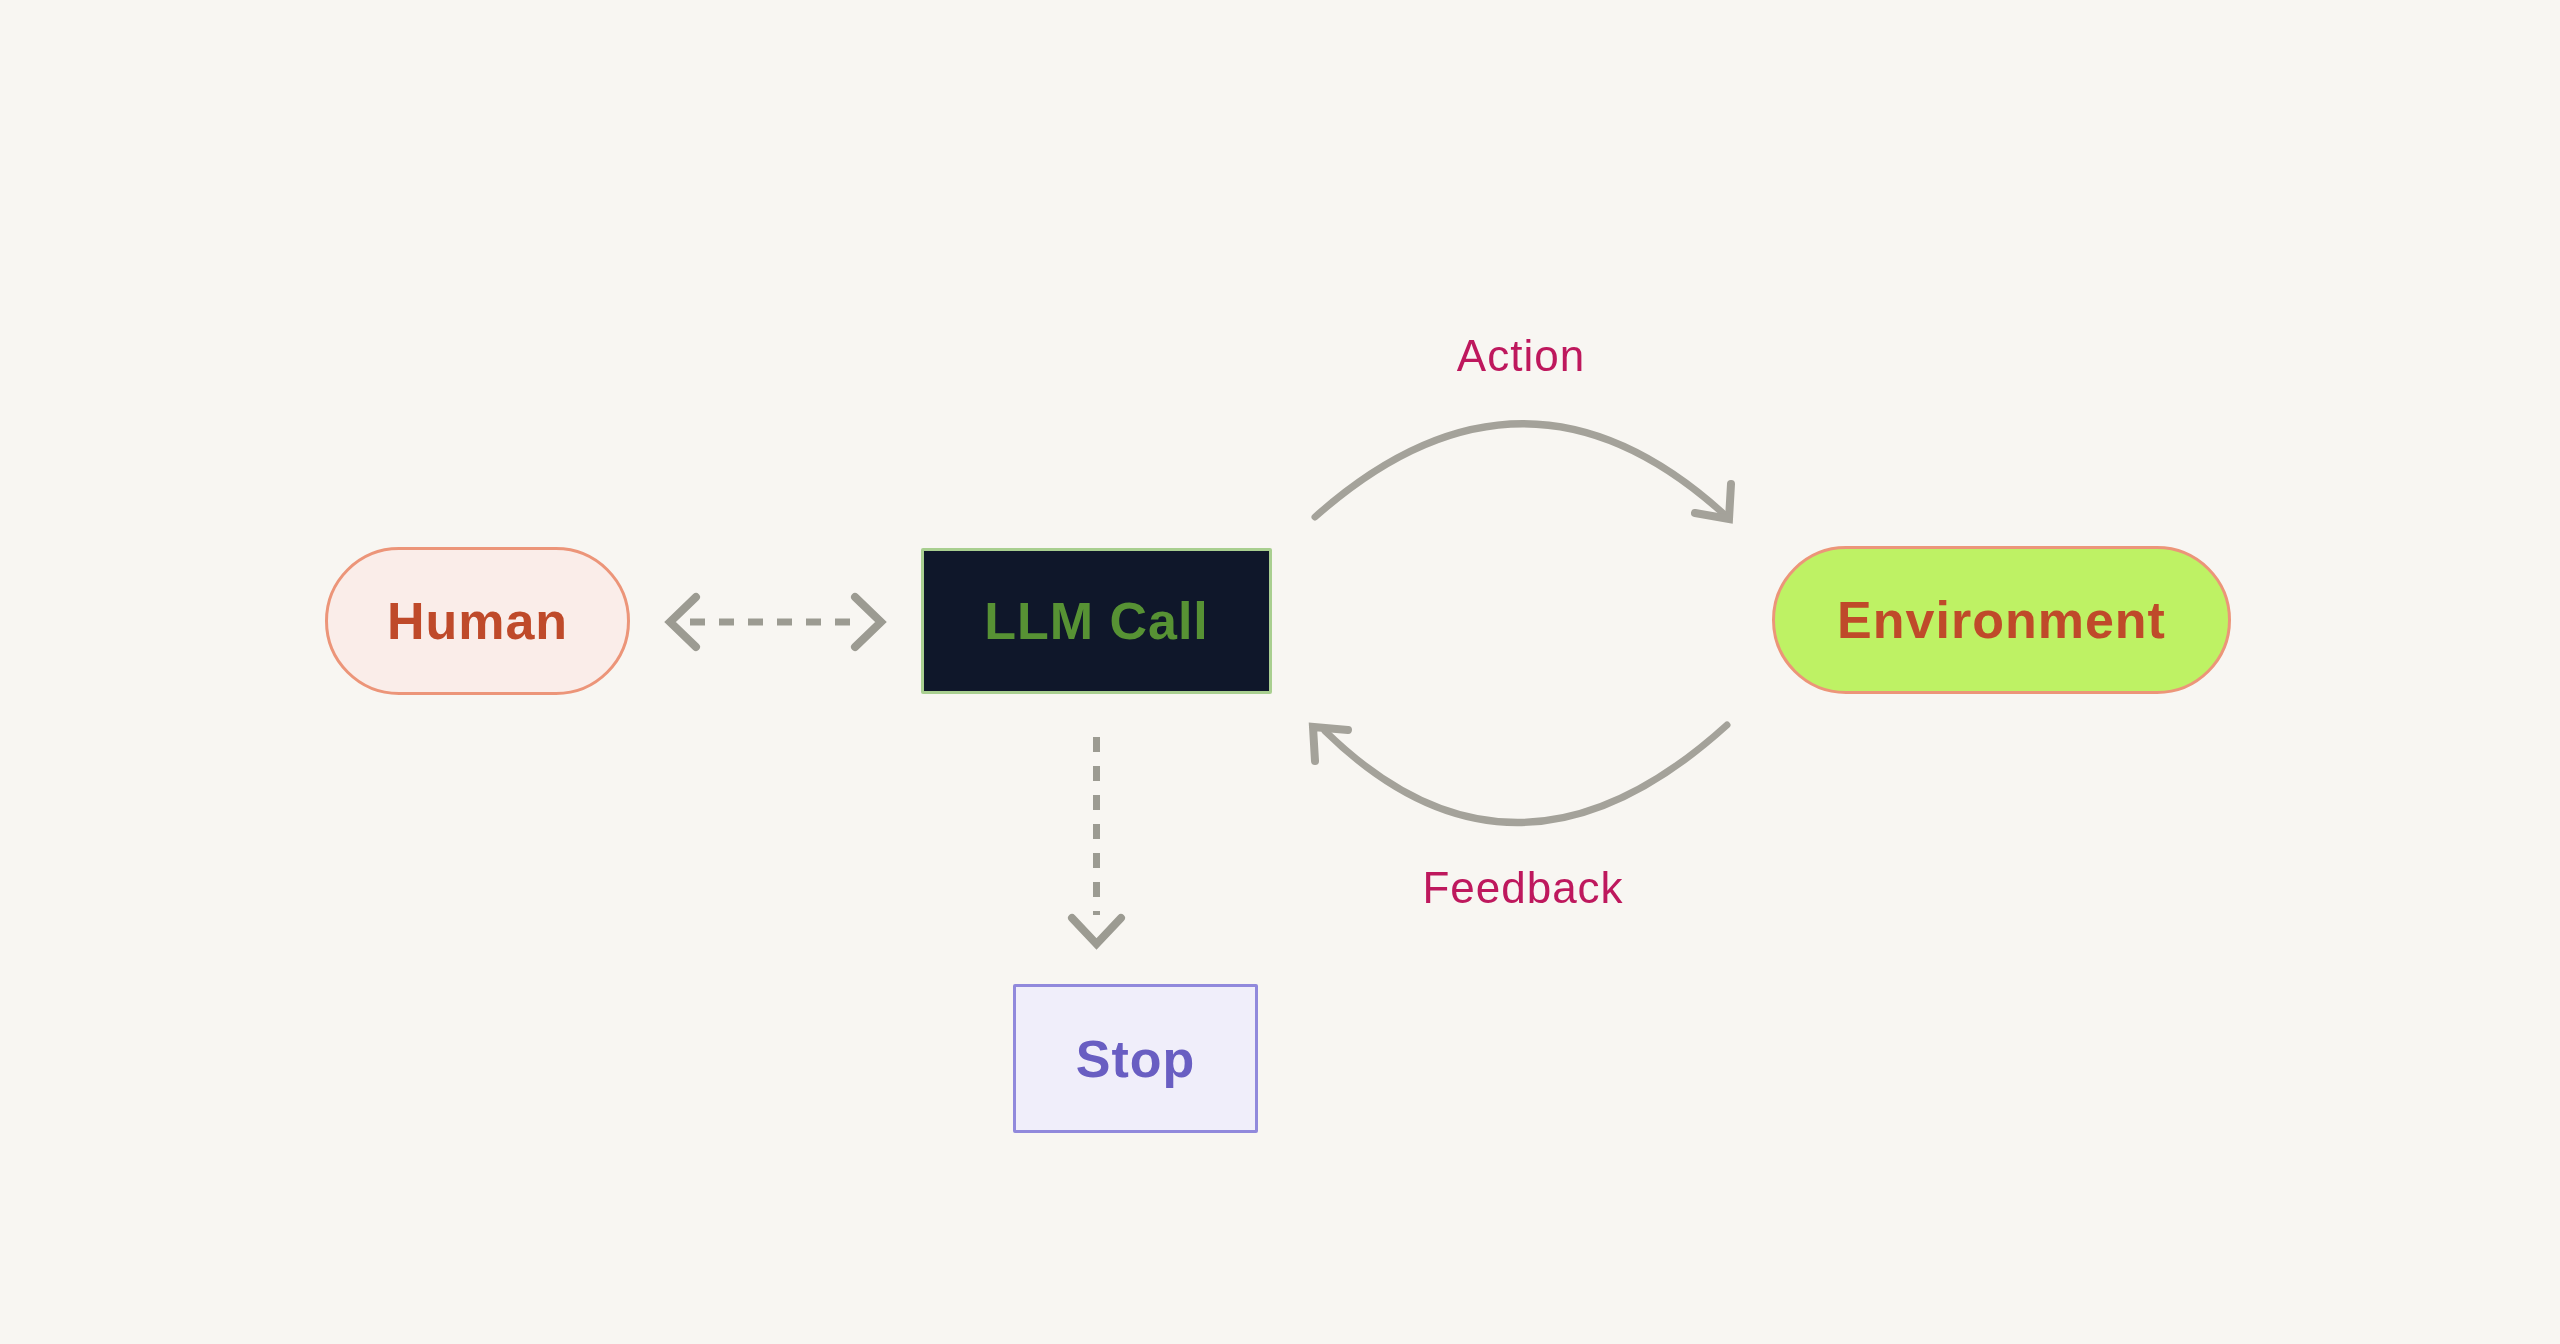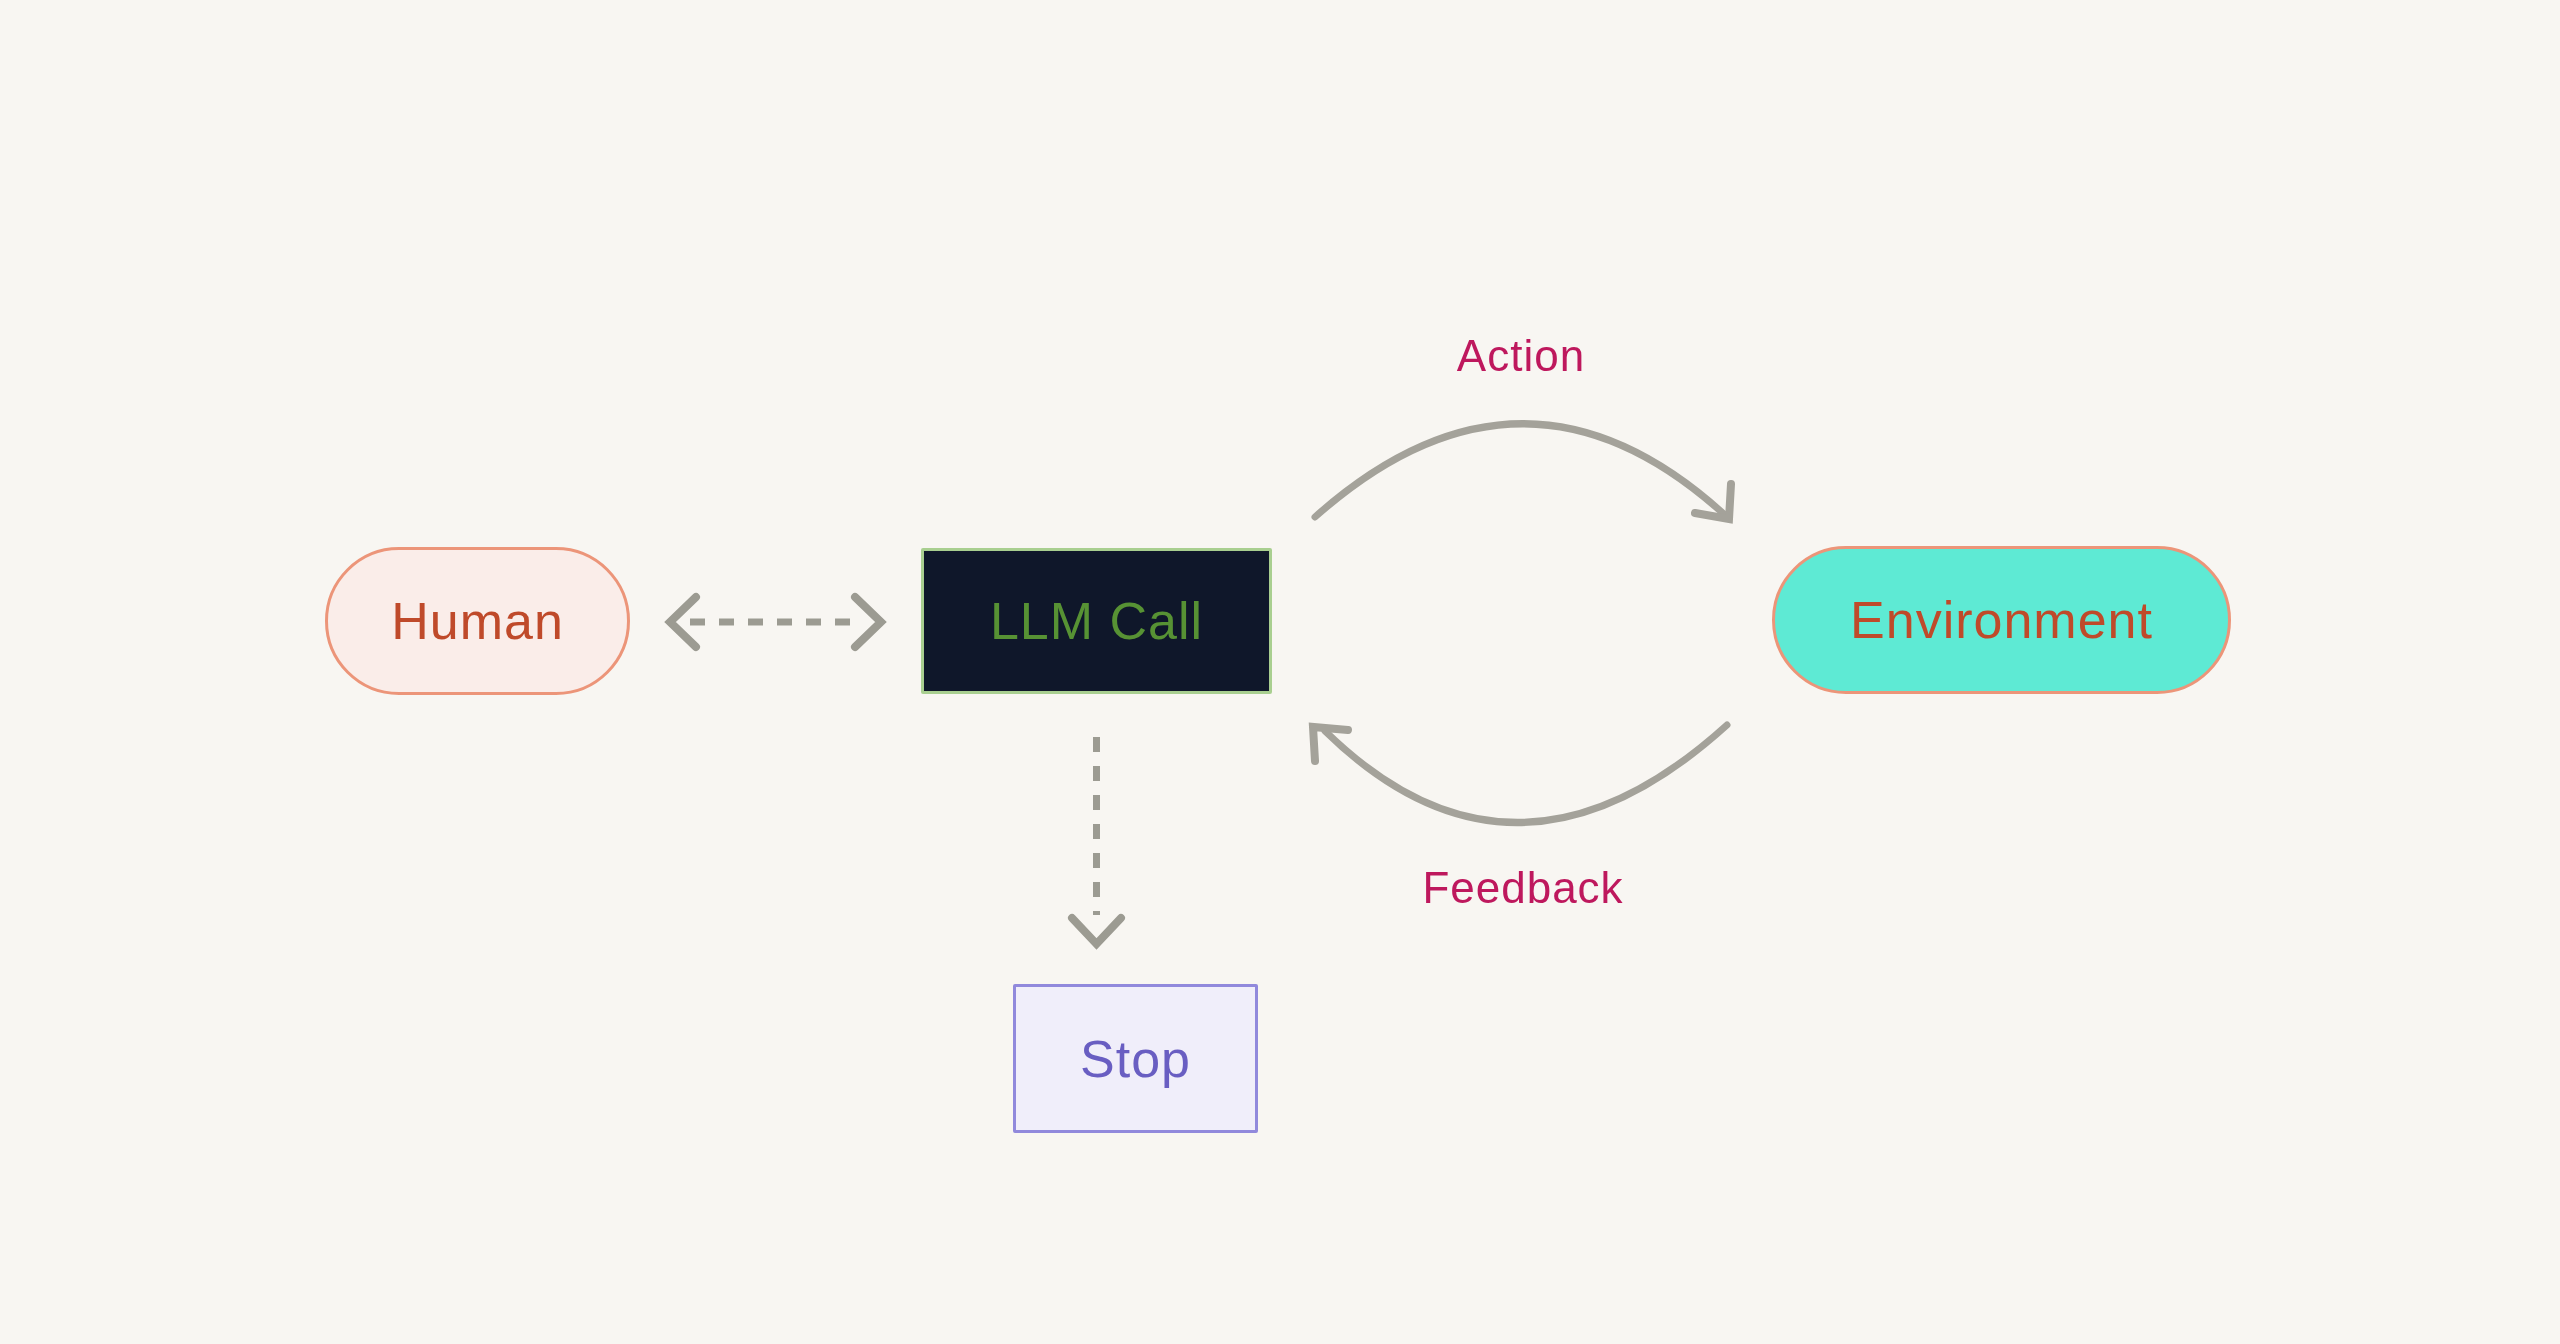--- a/index.html
+++ b/index.html
@@ -26,21 +26,21 @@
     height: 1344px;
     pointer-events: none;
   }
   .node {
     position: absolute;
     display: flex;
     align-items: center;
     justify-content: center;
     box-sizing: border-box;
     border: 3px solid transparent;
-    font-weight: 400;
+    font-weight: 700;
     font-size: 52px;
     letter-spacing: 1px;
     white-space: nowrap;
     text-align: right;
   }
   .node.pill { border-radius: 80px; }
   .node.rect { border-radius: 2px; }
   #node-human       { left: 325px;  top: 547px; width: 305px; height: 148px; }
   #node-llm-call    { left: 921px;  top: 548px; width: 351px; height: 146px; }
   #node-environment { left: 1772px; top: 546px; width: 459px; height: 148px; }
@@ -91,21 +91,21 @@
   </svg>
 
   <div class="node pill" id="node-human" style="background: rgb(250, 237, 233); border-color: rgb(236, 149, 121); color: rgb(191, 74, 42);">
     <span>Human</span>
   </div>
 
   <div class="node rect" id="node-llm-call" style="background: #0f172a; border-color: rgb(169, 207, 144); color: rgb(87, 146, 52);">
     <span>LLM Call</span>
   </div>
 
-  <div class="node pill" id="node-environment" style="background: #5eead4; border-color: rgb(236, 149, 121); color: rgb(191, 74, 42);">
+  <div class="node pill" id="node-environment" style="background: #bef264; border-color: rgb(236, 149, 121); color: rgb(191, 74, 42);">
     <span>Environment</span>
   </div>
 
   <div class="node rect" id="node-stop" style="background: rgb(240, 238, 250); border-color: rgb(145, 137, 220); color: rgb(105, 94, 194); margin-left: 36px;">
     <span>Stop</span>
   </div>
 
   <div class="edge-label" id="edge-label-action">Action</div>
 
   <div class="edge-label" id="edge-label-feedback">Feedback</div>

